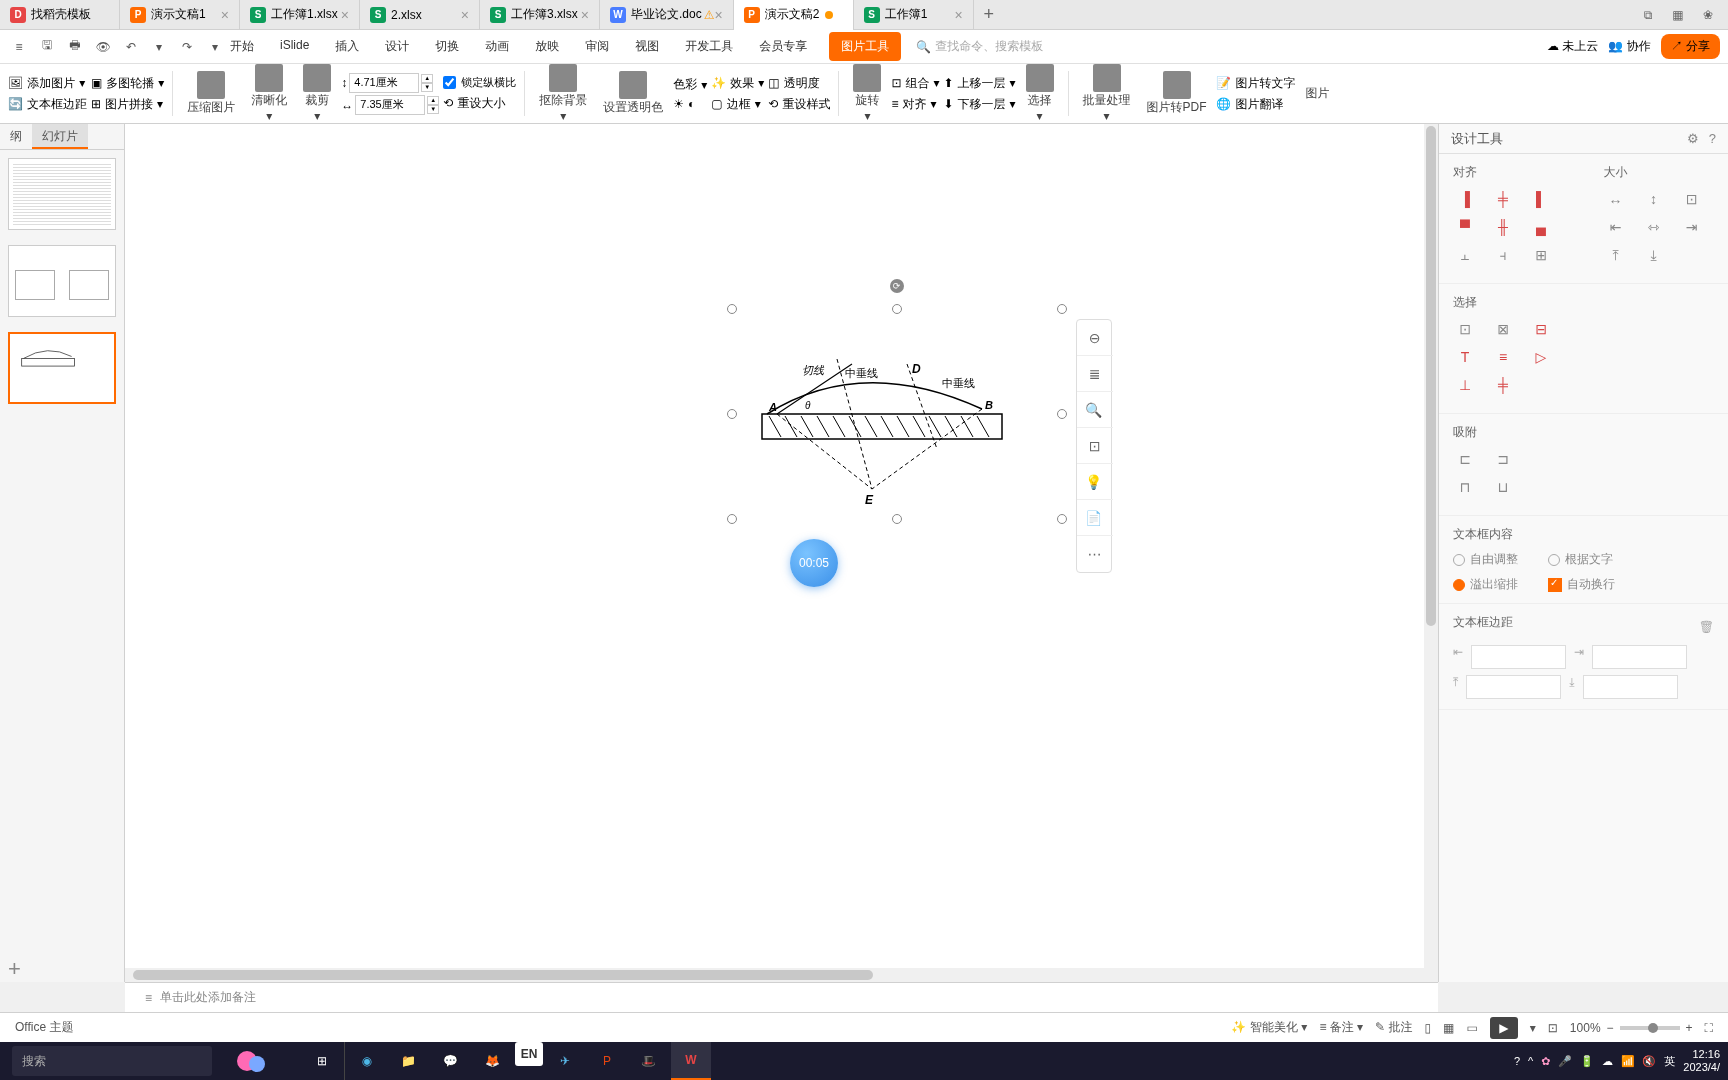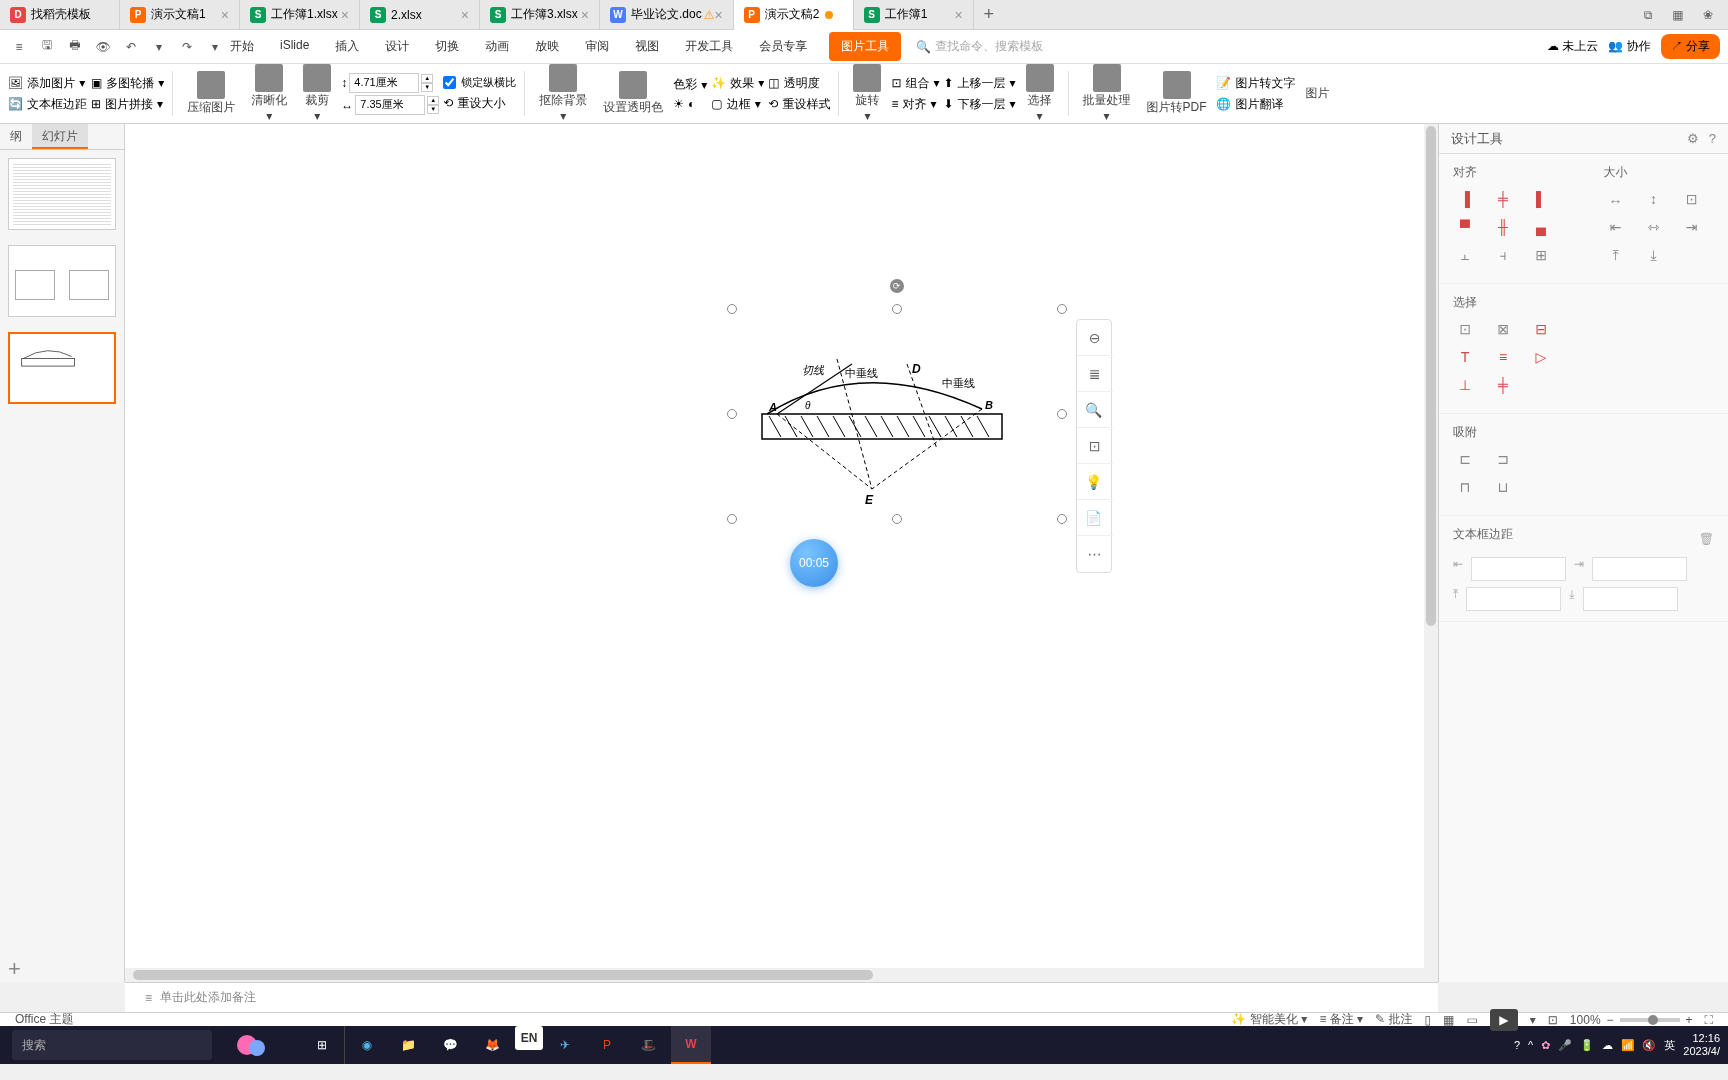--- a/index.html
+++ b/index.html
@@ -92,21 +92,21 @@
 .check-box.checked { background: #ff6a00; border-color: #ff6a00; position: relative; }
 .check-box.checked::after { content: "✓"; color: #fff; position: absolute; font-size: 10px; left: 1px; top: -2px; }
 .margin-inputs { display: flex; gap: 8px; }
 .margin-input { width: 95px; height: 24px; border: 1px solid #ddd; background: #fff; }
 
 
 .notes-bar { height: 30px; background: #fff; border-top: 1px solid #d0d0d0; display: flex; align-items: center; padding: 0 20px; color: #888; margin-left: 125px; margin-right: 290px; }
 .notes-icon { margin-right: 8px; }
 
 
-.status-bar { height: 14px; background: #fff; border-top: 1px solid #d0d0d0; display: flex; align-items: center; padding: 0 15px; color: #555; font-size: 12px; }
+.status-bar { height: 30px; background: #fff; border-top: 1px solid #d0d0d0; display: flex; align-items: center; padding: 0 15px; color: #555; font-size: 12px; }
 .status-right { margin-left: auto; display: flex; align-items: center; gap: 12px; }
 .zoom-group { display: flex; align-items: center; gap: 6px; }
 .play-btn { width: 28px; height: 22px; background: #444; color: #fff; display: flex; align-items: center; justify-content: center; border-radius: 3px; }
 
 
 .taskbar { height: 38px; background: #1a1a2e; display: flex; align-items: center; padding: 0 8px; color: #fff; }
 .task-search { width: 200px; height: 30px; background: #2a2a3e; border-radius: 3px; display: flex; align-items: center; padding: 0 10px; color: #aaa; margin-left: 4px; }
 .task-weather { margin-left: 20px; width: 40px; height: 30px; }
 .task-icons { display: flex; gap: 2px; margin-left: 30px; }
 .task-icon { width: 40px; height: 38px; display: flex; align-items: center; justify-content: center; }
@@ -543,20 +543,43 @@
       <div class="align-grid">
         <div class="align-btn gray">⊏</div>
         <div class="align-btn gray">⊐</div>
       </div>
       <div class="align-grid">
         <div class="align-btn gray">⊓</div>
         <div class="align-btn gray">⊔</div>
       </div>
     </div>
     <div class="dp-section">
+      <div class="dp-label">文本框内容</div>
+      <div class="dp-radio-row">
+        <div class="radio-item">
+            <span class="radio-dot"></span>
+            <span>自由调整</span>
+          </div>
+        <div class="radio-item">
+            <span class="radio-dot"></span>
+            <span>根据文字</span>
+          </div>
+      </div>
+      <div class="dp-radio-row">
+        <div class="radio-item">
+            <span class="radio-dot checked"></span>
+            <span>溢出缩排</span>
+          </div>
+        <div class="radio-item">
+            <span class="check-box checked"></span>
+            <span>自动换行</span>
+          </div>
+      </div>
+    </div>
+    <div class="dp-section">
       <div style="display:flex;justify-content:space-between;align-items:center">
         <div class="dp-label">文本框边距</div>
         <span style="color:#aaa">🗑</span>
       </div>
       <div class="margin-inputs" style="margin-top:6px">
         <span style="color:#aaa">⇤</span>
           <div class="margin-input"></div>
         <span style="color:#aaa">⇥</span>
           <div class="margin-input"></div>
       </div>

